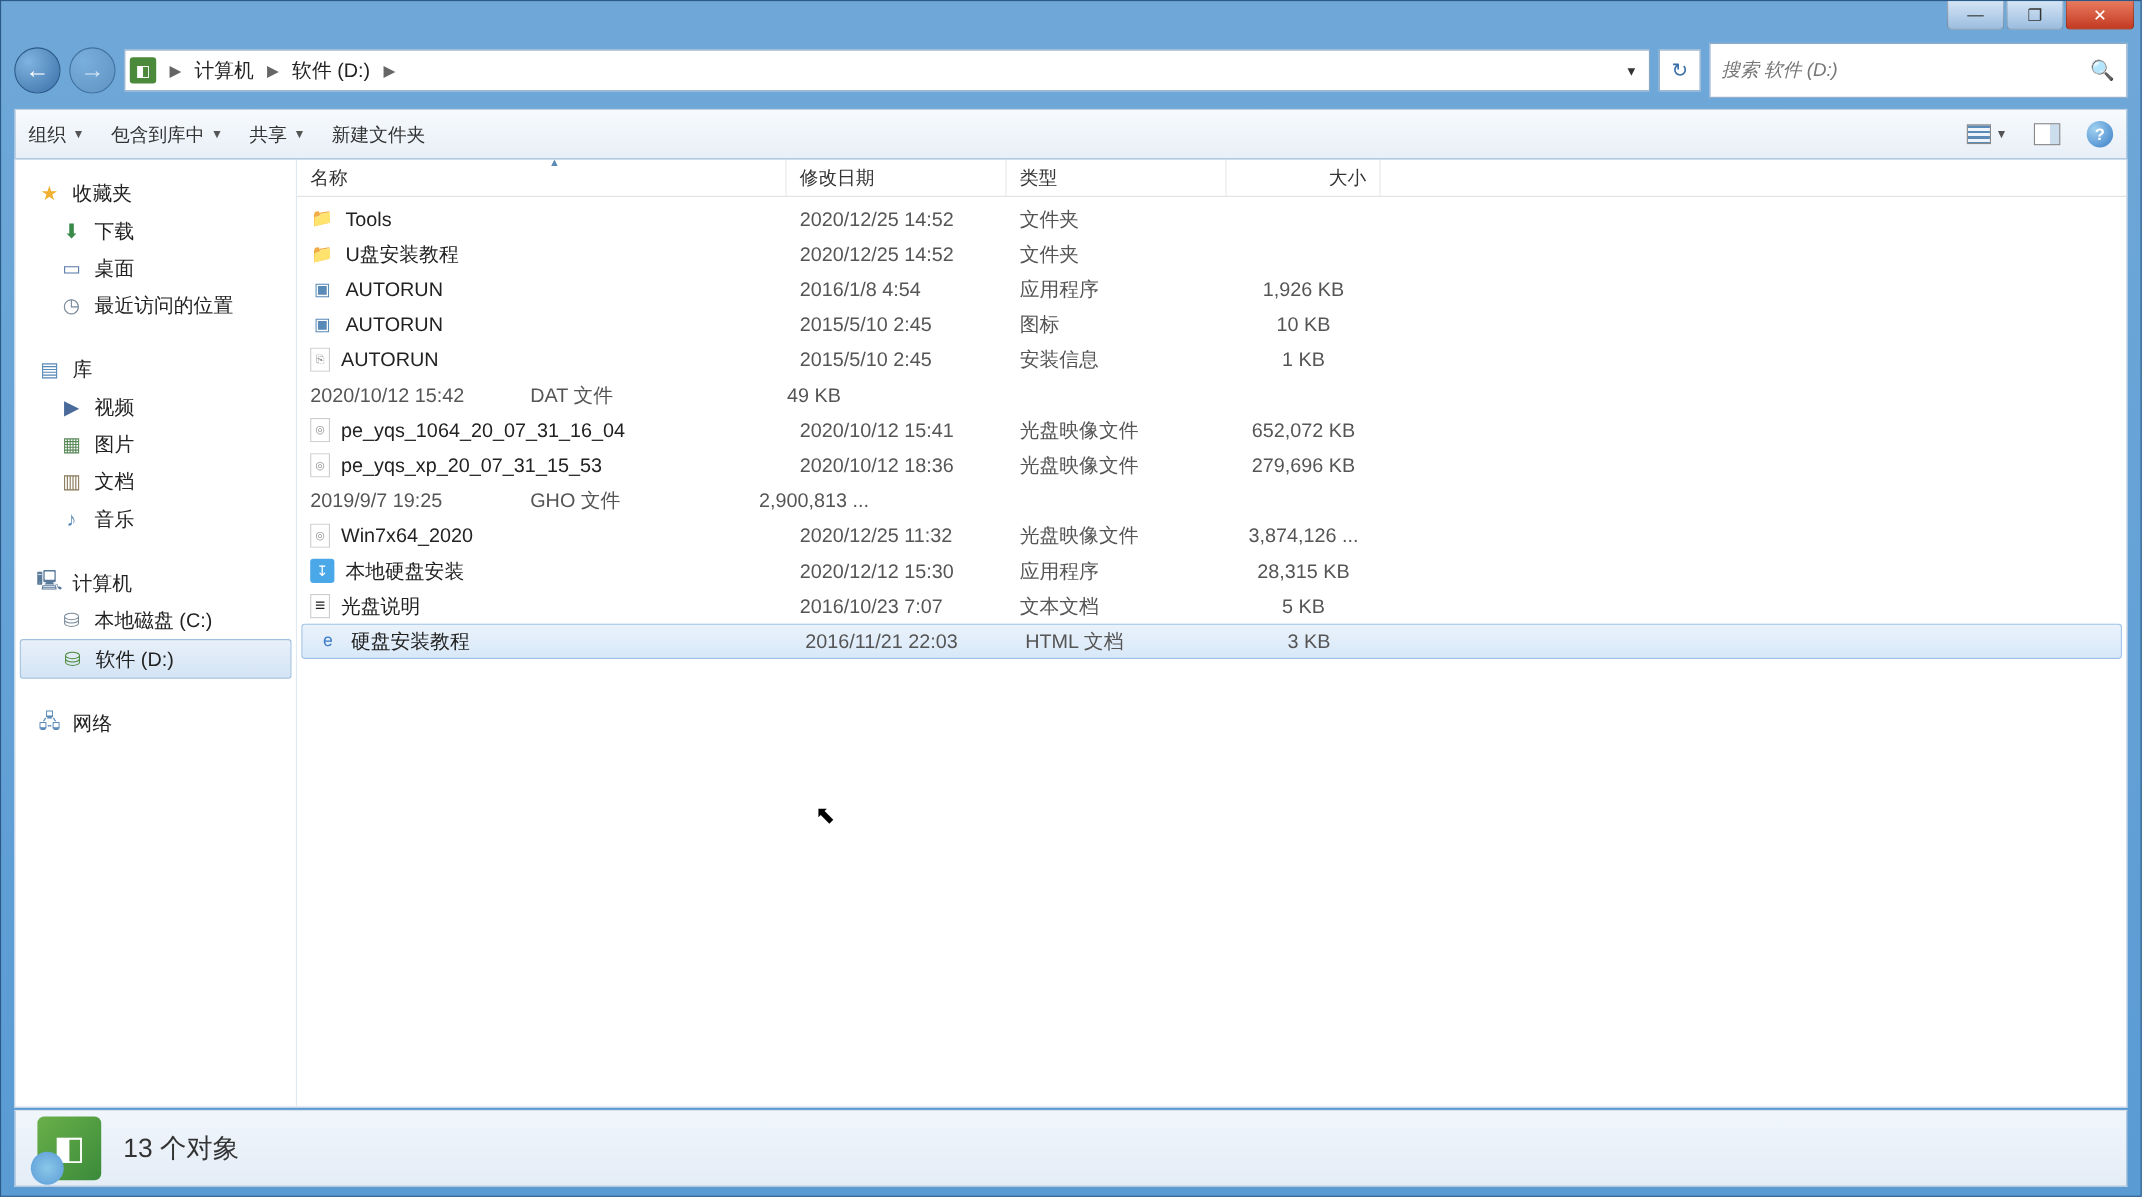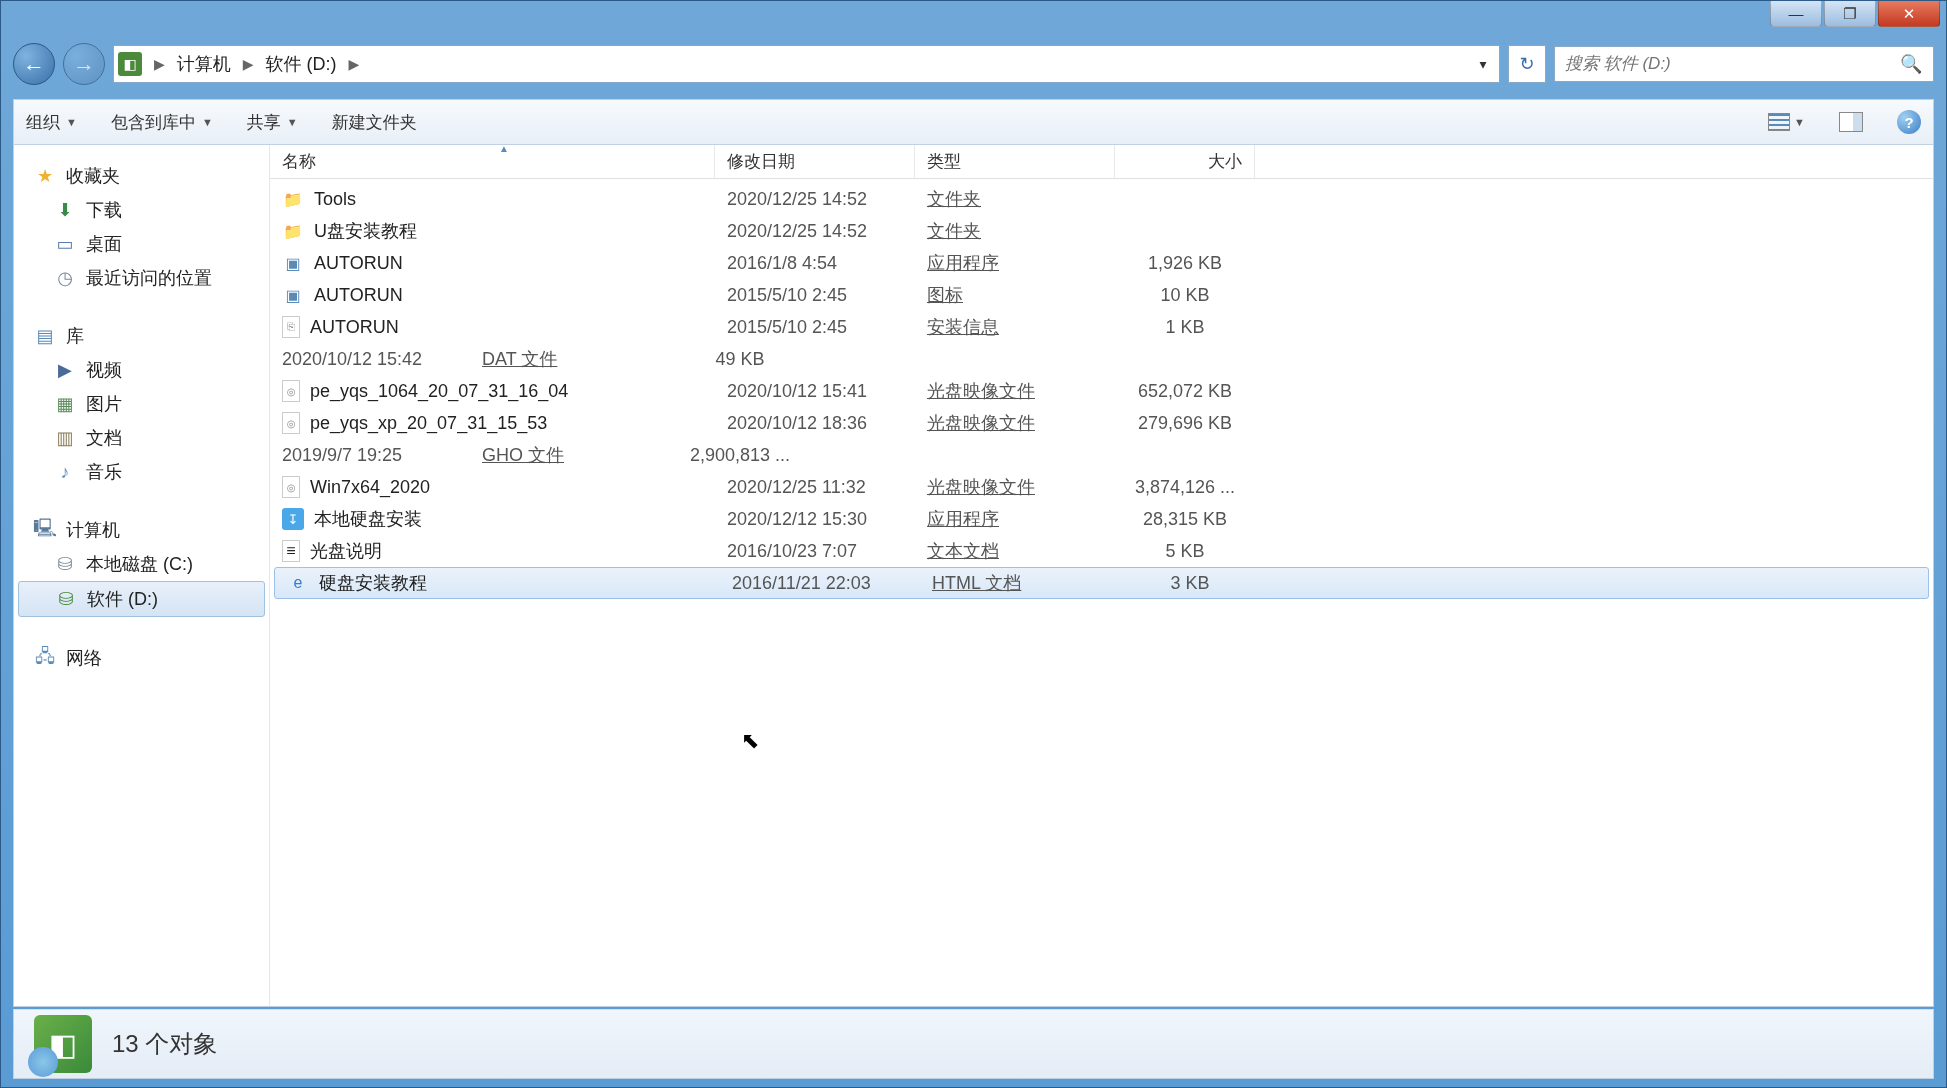--- a/index.html
+++ b/index.html
@@ -16,25 +16,25 @@
 
 .navbar { height: 50px; margin: 4px 12px 0 12px; display: flex; align-items: center; gap: 8px; }
 .nav-btn { width: 42px; height: 42px; border-radius: 50%; background: radial-gradient(circle at 30% 30%, #7fb3e0, #3a6fa8); border: 1px solid #2c5a88; display: flex; align-items: center; justify-content: center; color: #fff; font-size: 22px; }
 .nav-btn.forward { background: radial-gradient(circle at 30% 30%, #7fb3e0, #5a8ab8); opacity: 0.7; }
 .addressbar { flex: 1; height: 38px; background: #fff; border: 1px solid #8aa8c8; display: flex; align-items: center; padding: 0 4px; }
 .addr-icon { width: 24px; height: 24px; background: #4a8a3a; border-radius: 3px; margin-right: 6px; display: flex; align-items: center; justify-content: center; color: #fff; font-size: 14px; }
 .crumb { display: flex; align-items: center; font-size: 18px; color: #222; padding: 0 6px; height: 100%; }
 .crumb-sep { color: #666; padding: 0 6px; font-size: 14px; }
 .addr-drop { margin-left: auto; width: 24px; text-align: center; color: #333; font-size: 14px; }
 .refresh-btn { width: 38px; height: 38px; background: #fff; border: 1px solid #8aa8c8; display: flex; align-items: center; justify-content: center; color: #3a6fa8; font-size: 18px; }
-.searchbox { width: 380px; height: 36px; background: #fff; border: 1px solid #8aa8c8; display: flex; align-items: center; padding: 0 10px; }
+.searchbox { width: 380px; height: 50px; background: #fff; border: 1px solid #8aa8c8; display: flex; align-items: center; padding: 0 10px; }
 .searchbox input { flex: 1; border: none; outline: none; font-size: 17px; color: #888; font-style: italic; }
 .search-icon { color: #3a6fa8; font-size: 18px; }
 
-.toolbar { height: 46px; margin: 10px 12px 0 12px; background: linear-gradient(to bottom, #f7fafd, #e8eff7); border: 1px solid #c0d0e0; display: flex; align-items: center; padding: 0 12px; gap: 34px; font-size: 17px; color: #333; }
+.toolbar { height: 46px; margin: 10px 12px 0 12px; background: linear-gradient(to bottom, #f7fafd, #e8eff7); border: 1px solid #c0d0e0; display: flex; align-items: center; padding: 0 12px; gap: 24px; font-size: 17px; color: #333; }
 .tool-item { display: flex; align-items: center; gap: 6px; }
 .tool-drop { font-size: 11px; color: #555; }
 .tool-spacer { flex: 1; }
 .view-btn { display: flex; align-items: center; gap: 4px; }
 .view-icon { width: 22px; height: 18px; border: 1px solid #888; background: repeating-linear-gradient(to bottom, #5a8ab8 0, #5a8ab8 2px, transparent 2px, transparent 5px); }
 .preview-icon { width: 24px; height: 20px; border: 1px solid #888; background: linear-gradient(to right, #fff 60%, #cde 60%); }
 .help-icon { width: 24px; height: 24px; border-radius: 50%; background: radial-gradient(circle at 30% 30%, #a0d0f0, #3a7fc8); color: #fff; display: flex; align-items: center; justify-content: center; font-weight: bold; font-size: 15px; }
 
 .content { position: absolute; left: 12px; right: 12px; top: 144px; bottom: 80px; background: #fff; border: 1px solid #c0d0e0; border-top: none; display: flex; }
 
@@ -67,21 +67,21 @@
 .hcol.size { width: 140px; justify-content: flex-end; }
 .sort-ind { width: 100%; text-align: center; font-size: 10px; color: #5a8ab8; position: absolute; top: -2px; }
 .hcol.name { position: relative; }
 
 .filelist { flex: 1; padding: 4px 0; }
 .frow { display: flex; align-items: center; height: 32px; font-size: 18px; color: #222; }
 .frow.selected { background: linear-gradient(to bottom, #eaf2fb, #d8e8f8); border: 1px solid #9cc0e8; border-radius: 3px; margin: 0 4px 0 4px; }
 .fcol { padding: 0 12px; overflow: hidden; white-space: nowrap; }
 .fcol.name { width: 445px; display: flex; align-items: center; gap: 10px; }
 .fcol.date { width: 200px; color: #555; }
-.fcol.type { width: 200px; color: #555; text-decoration: underline; }
+.fcol.type { width: 200px; color: #555; }
 .fcol.size { width: 140px; text-align: center; color: #555; }
 .ficon { width: 22px; height: 22px; display: inline-flex; align-items: center; justify-content: center; font-size: 16px; }
 .folder { color: #f0c050; }
 .exe { color: #5a8ab8; }
 .ico { color: #5a8ab8; }
 .inf { color: #888; background: #fff; border: 1px solid #ccc; width: 18px; height: 22px; font-size: 10px; }
 .dat { background: #fff; border: 1px solid #ccc; width: 18px; height: 22px; }
 .iso { background: #fff; border: 1px solid #ccc; width: 18px; height: 22px; font-size: 10px; color: #888; }
 .gho { background: #fff; border: 1px solid #ccc; width: 18px; height: 22px; }
 .app2 { background: #4aa8e8; border-radius: 3px; color: #fff; font-size: 13px; }

